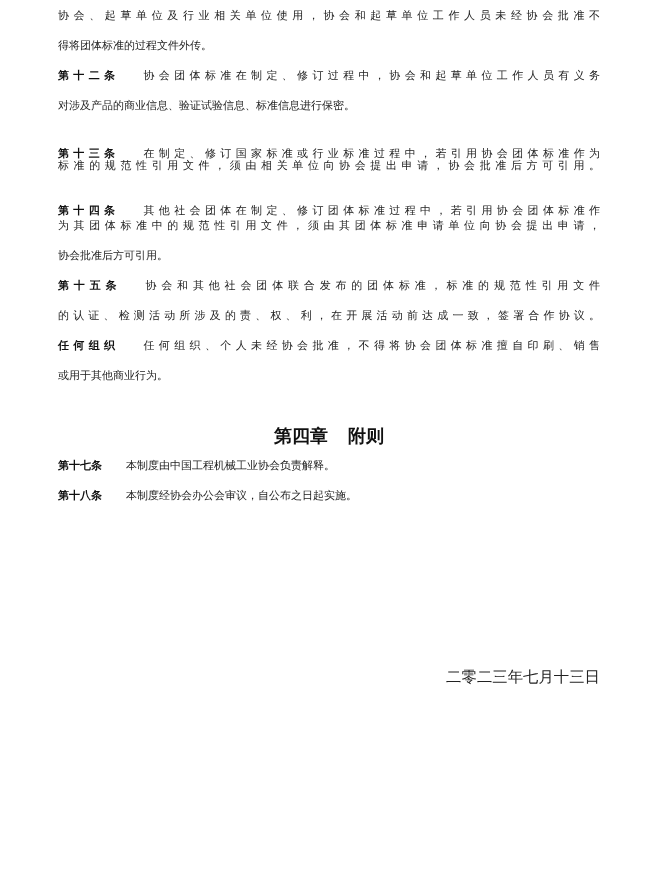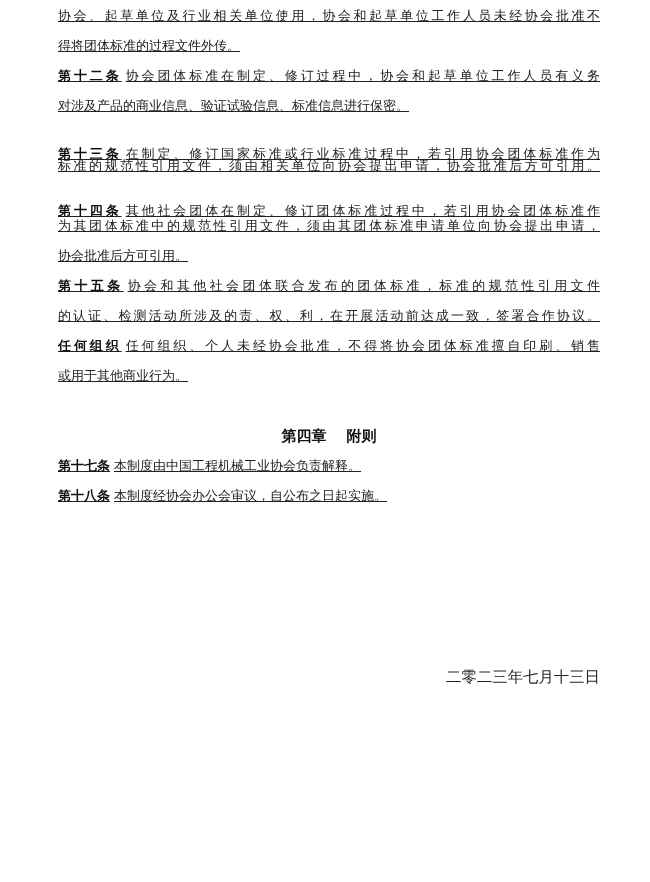--- a/index.html
+++ b/index.html
@@ -1,23 +1,23 @@
 <!DOCTYPE html>
 <html><head>
 <meta charset="utf-8">
 <style>
   html, body { margin: 0; padding: 0; background: #ffffff; }
   body { width: 650px; height: 882px; position: relative; overflow: hidden;
          font-family: "DejaVu Serif", "Liberation Serif", serif; color: #222; }
   .page { position: absolute; left: 58px; top: 0; width: 542px; }
   .line { position: absolute; left: 0; height: 30px; line-height: 30px;
-          font-size: 13px; white-space: nowrap; letter-spacing: 0px; text-decoration: underline; }
-  .art { font-weight: bold; color: #111; font-family: "DejaVu Sans", "Liberation Sans", sans-serif; margin-right: 4px; }
+          font-size: 11px; white-space: nowrap; letter-spacing: 0px; }
+  .art { font-weight: bold; color: #111; font-family: "DejaVu Sans", "Liberation Sans", sans-serif; margin-right: 24px; }
   .heading { position: absolute; left: 0; width: 542px; text-align: center; font-weight: bold;
-             font-family: "DejaVu Sans", "Liberation Sans", sans-serif; font-size: 15px; line-height: 30px; height: 30px; color:#111; }
+             font-family: "DejaVu Sans", "Liberation Sans", sans-serif; font-size: 18px; line-height: 30px; height: 30px; color:#111; }
   .heading .gap { display:inline-block; width: 20px; }
   .date { position: absolute; right: 0; font-size: 15.4px; line-height: 30px; height: 30px; margin-top: 16px; }
   .just { width: 542px; text-align: justify; text-align-last: justify; }
 </style>
 </head>
 <body>
 
 <div class="page">
 
   <div class="line just" style="top:1px">协会、起草单位及行业相关单位使用，协会和起草单位工作人员未经协会批准不</div>

